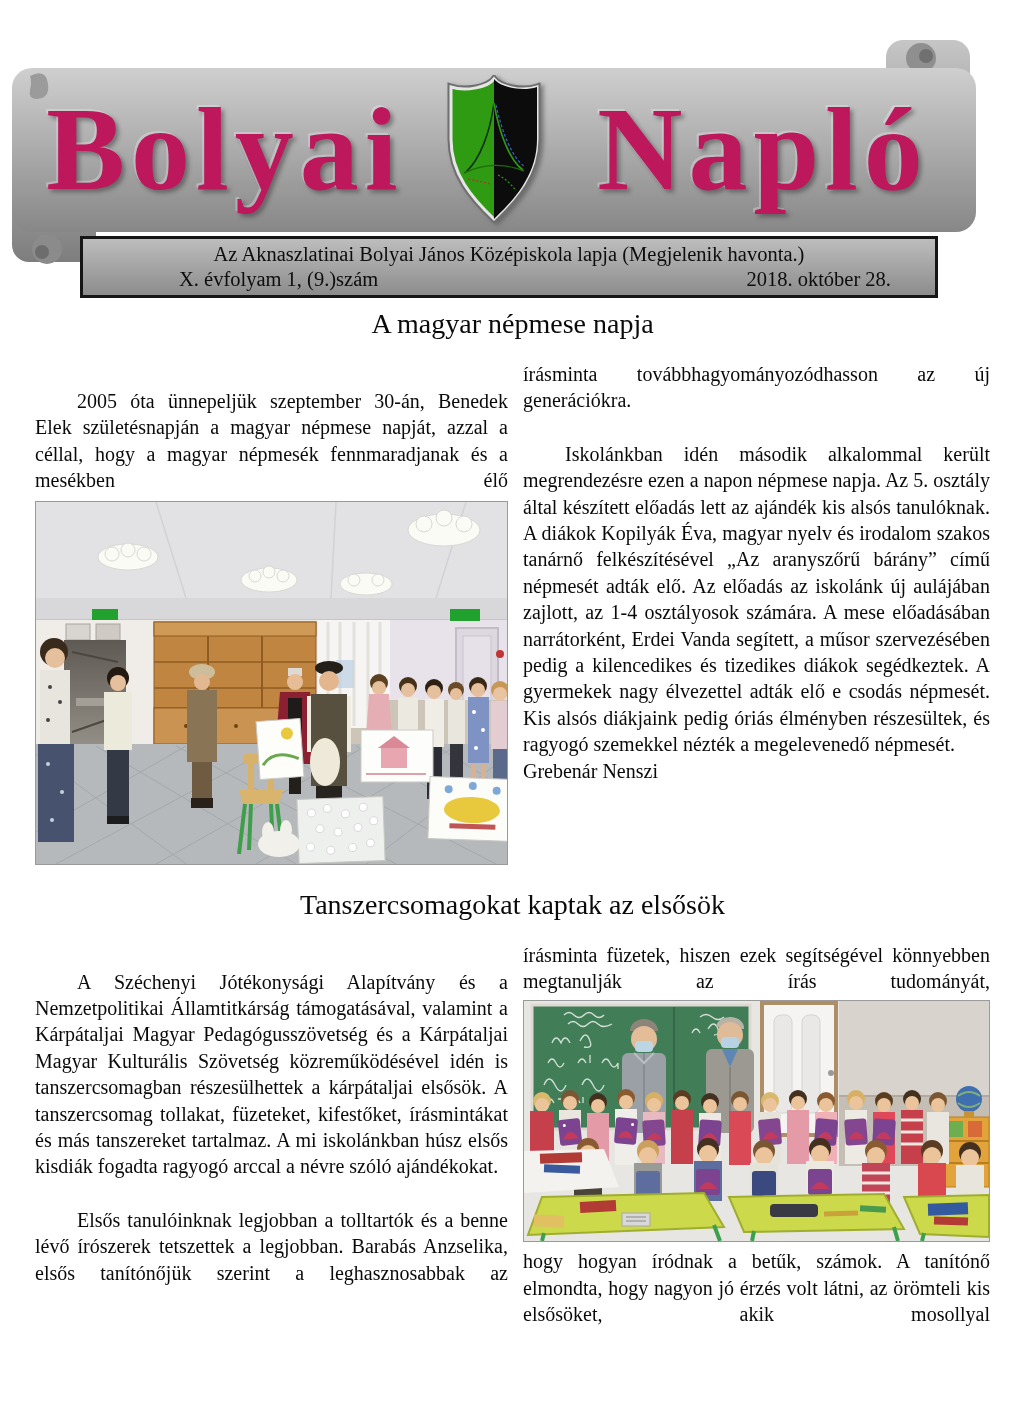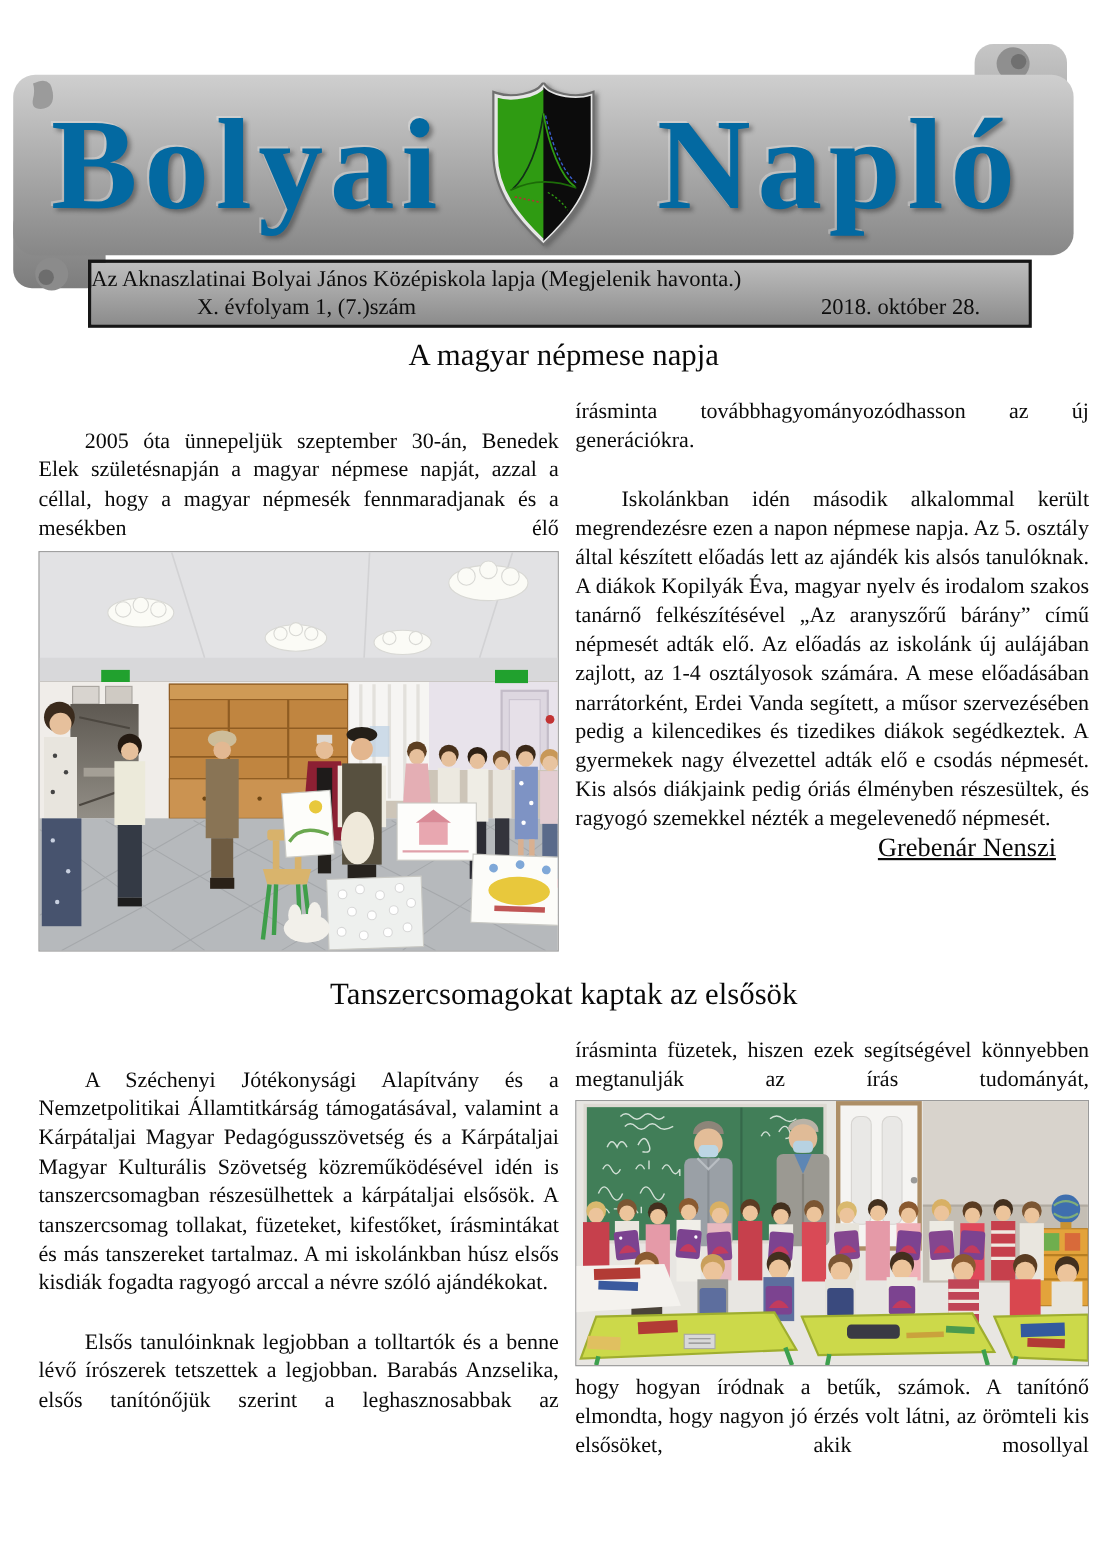--- a/index.html
+++ b/index.html
@@ -15,51 +15,51 @@
   
   .scroll-svg { position:absolute; left:0; top:28px; }
 
   .masthead-text {
     position:absolute; left:12px; top:68px; width:964px; height:164px;
     display:grid; grid-template-columns:1fr auto 1fr; align-items:center;
   }
   .masthead-word {
     font-family:"Liberation Serif", serif;
     font-weight:bold; font-size:118px; line-height:1;
-    letter-spacing:6px; color:#0369a1; text-align:center;
+    letter-spacing:6px; color:#be185d; text-align:center;
     text-shadow:-2px -2px 0 rgba(255,255,255,0.28), 3px 3px 4px rgba(40,40,40,0.45);
     user-select:none;
   }
   .crest { width:104px; height:150px; margin:0 4px; filter:drop-shadow(3px 2px 2px rgba(90,90,90,0.7)); }
 
   
   .infobar {
     position:absolute; left:80px; top:236px; width:858px; height:62px;
     box-sizing:border-box; border:3px solid #161616;
     background:linear-gradient(180deg,#bdbdbd 0%,#a7a7a7 45%,#8c8c8c 100%);
     font-size:20.5px; color:#0d0d0d;
   }
-  .infobar-line1 { margin-top:4px; }
+  .infobar-line1 { text-align:center; margin-top:4px; }
   .infobar-line2 { display:flex; justify-content:space-between; margin-top:2px; padding:0 44px 0 96px; }
 
   
   .content { position:absolute; left:35px; top:306px; width:955px; }
   .article-title {
     font-size:28px; font-weight:normal; text-align:center;
     margin:0 0 20px 0; line-height:1.25;
   }
   .article-title.second { margin-top:22px; }
   .cols { display:grid; grid-template-columns:473px 467px; column-gap:15px; }
   .body-text {
     margin:0; font-size:20px; line-height:26.4px;
     text-align:justify; hyphens:none;
   }
   .indent { text-indent:42px;margin-top:27px; }
   .justify-all { text-align-last:justify; }
-  .byline { text-align:right; padding-right:30px; font-size:24px; line-height:26.4px;text-decoration:underline; }
+  .byline { padding-right:30px; font-size:20px; line-height:26.4px; }
 
   .photo-frame { border:1px solid #9a9a9a; line-height:0; background:#ddd; }
   .photo-frame.p1 { margin-top:7px; }
   .photo-frame.p2 { margin:6px 0 6px 0; }
   .photo-frame svg { display:block; }
 </style>
 </head>
 <body>
 
 <svg class="scroll-svg" width="1015" height="245" viewBox="0 0 1015 245">
@@ -103,21 +103,21 @@
     <path d="M22 98 C44 87 64 89 82 96" stroke="#1c6b08" stroke-width="1.4" fill="none"></path>
     <path d="M26 104 C36 106 44 108 50 109" stroke="#b23333" stroke-width="1.4" fill="none" stroke-dasharray="2 2"></path>
     <path d="M56 100 C64 104 70 110 74 116" stroke="#2f9b12" stroke-width="1.2" fill="none" stroke-dasharray="2 2"></path>
   </svg>
   <span class="masthead-word">Napló</span>
 </div>
 
 <div class="infobar">
   <div class="infobar-line1">Az Aknaszlatinai Bolyai János Középiskola lapja (Megjelenik havonta.)</div>
   <div class="infobar-line2">
-    <span>X. évfolyam 1, (7.)szám</span>
+    <span>X. évfolyam 1, (9.)szám</span>
     <span>2018. október 28.</span>
   </div>
 </div>
 
 <div class="content">
 
   <h1 class="article-title">A magyar népmese napja</h1>
   <div class="cols">
     <div>
       <p class="body-text indent justify-all">2005 óta ünnepeljük szeptember 30-án, Benedek Elek születésnapján a magyar népmese napját, azzal a céllal, hogy a magyar népmesék fennmaradjanak és a mesékben élő</p>

